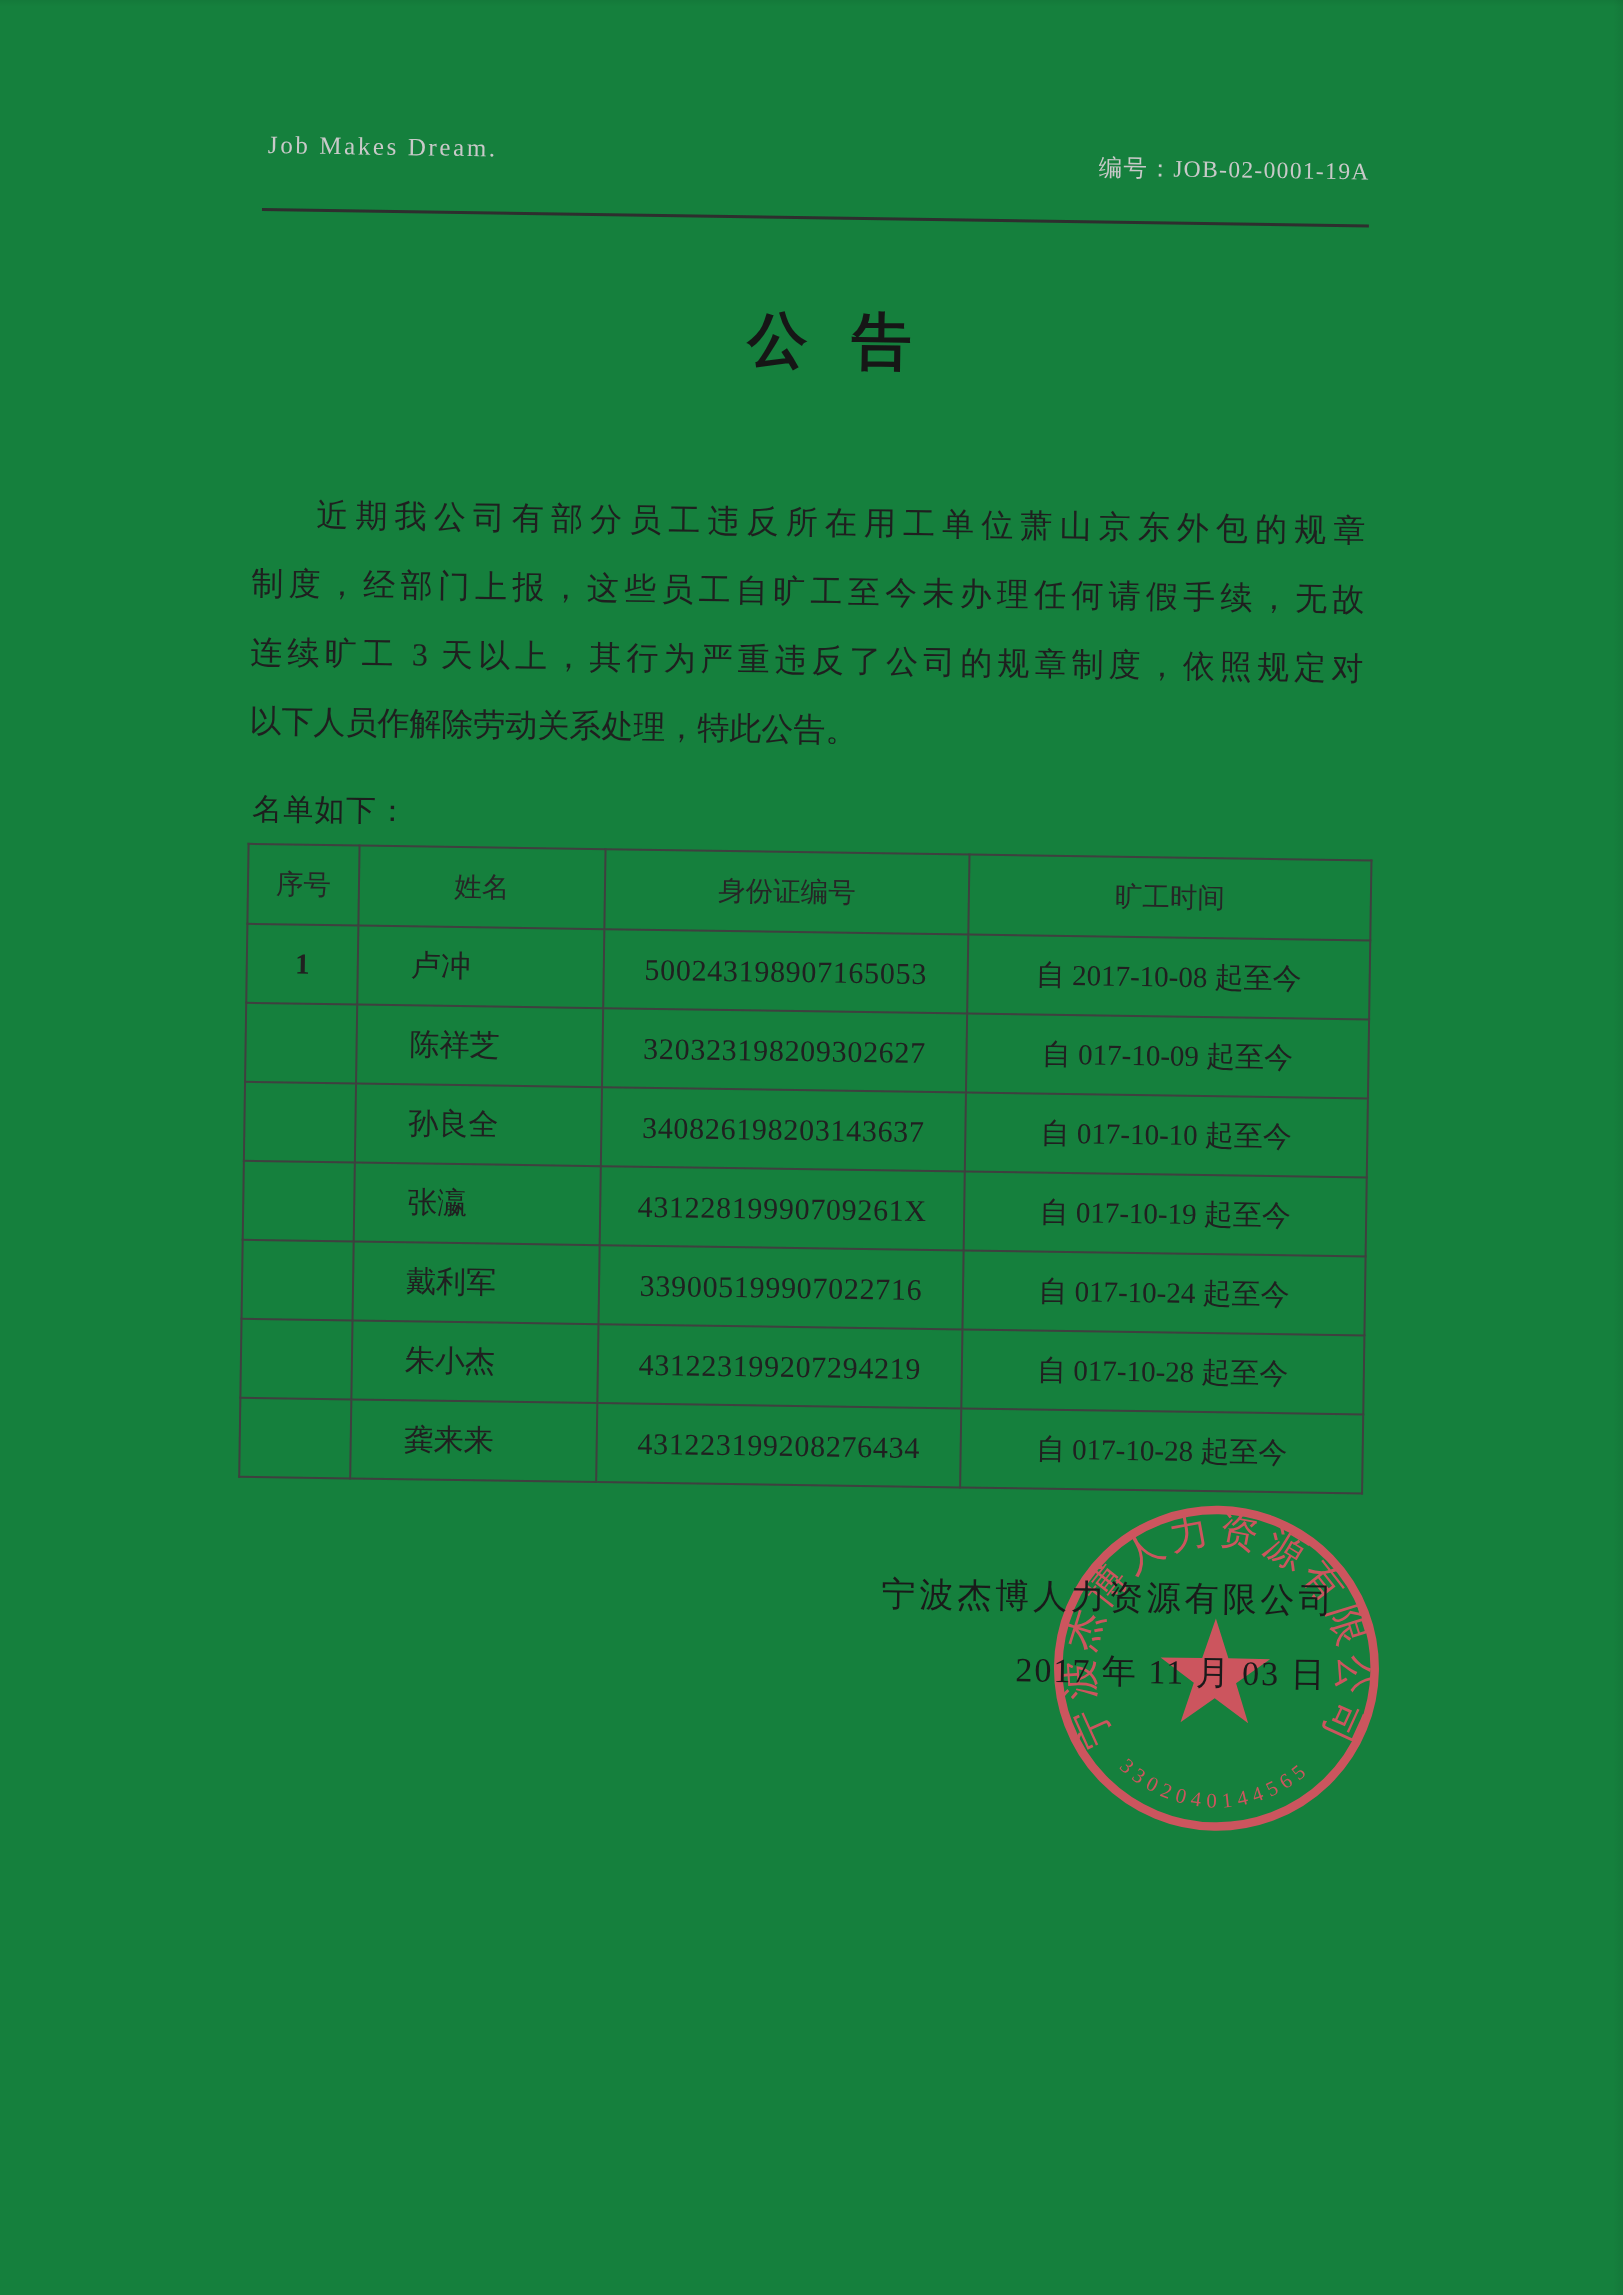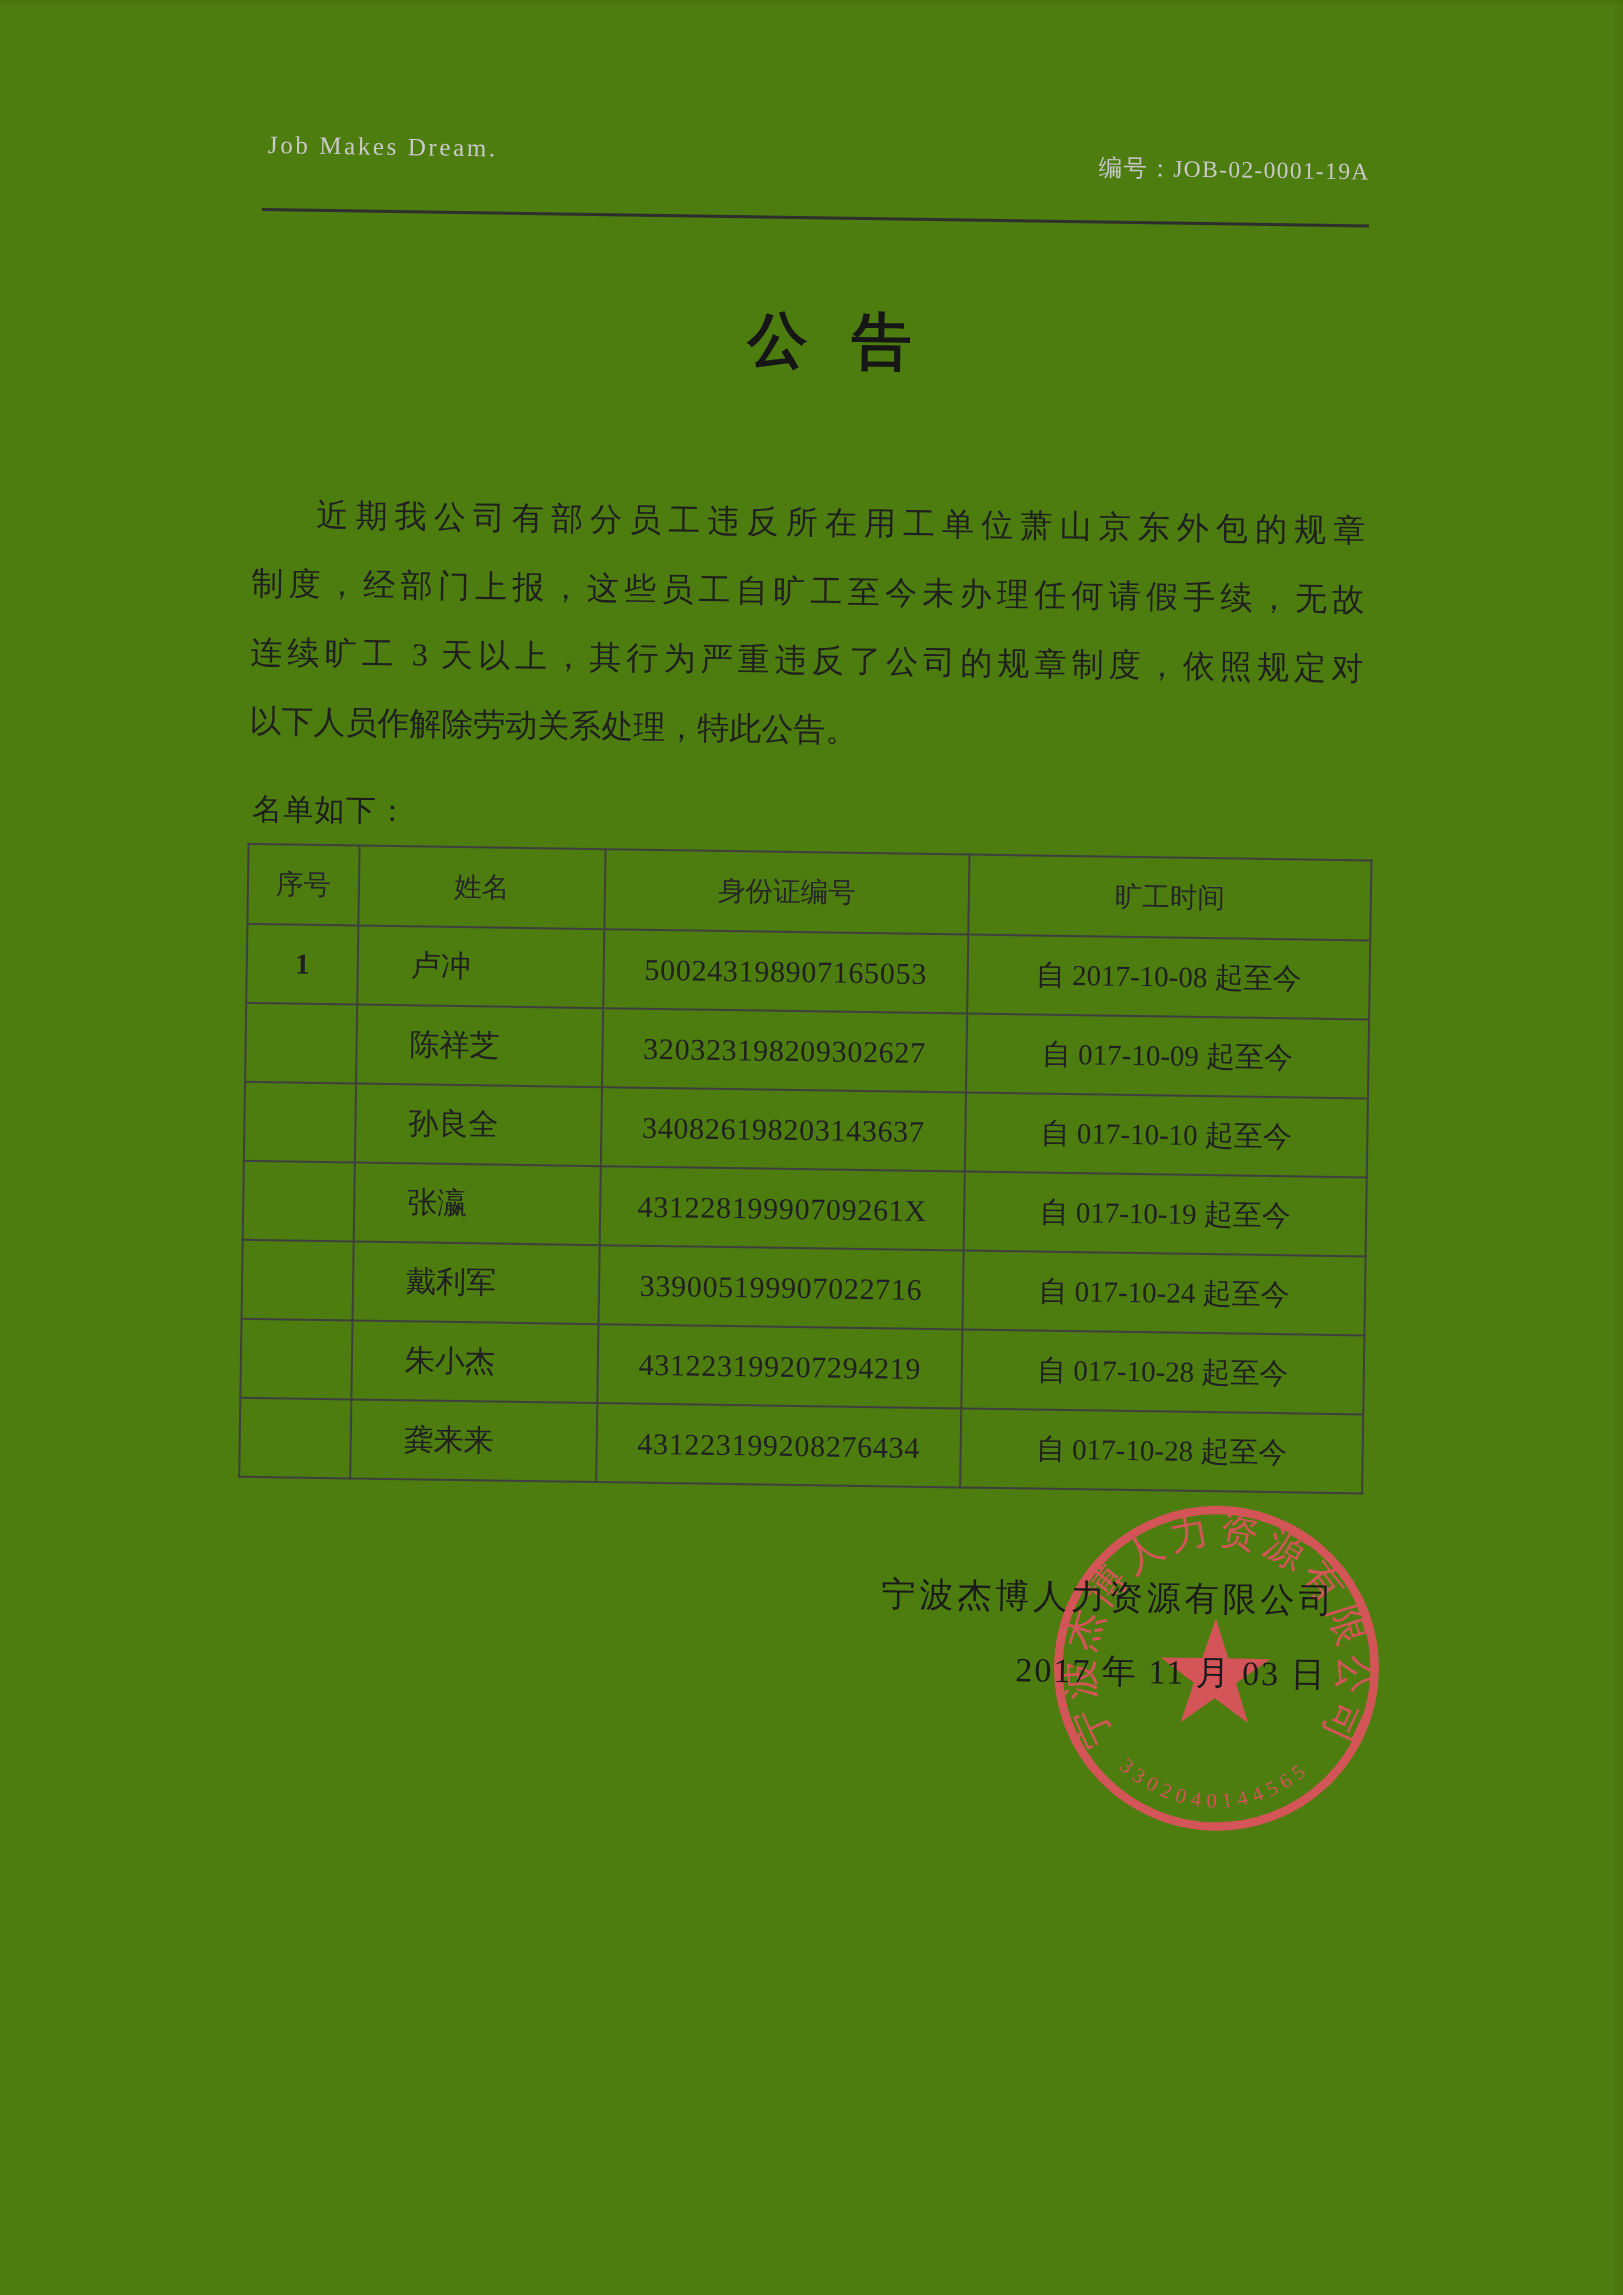--- a/index.html
+++ b/index.html
@@ -1,21 +1,21 @@
 <!DOCTYPE html>
 <html style="font-size:10.5px"><head>
 <meta charset="utf-8">
 <style>
   html,body{margin:0;padding:0;}
   body{
     width:1623px;height:2295px;
     background:#ffffff;
     font-family:"Liberation Serif","DejaVu Serif",serif;
   }
-  .page{position:relative;width:1623px;height:2295px;background:#4d7c0f;overflow:hidden;}
+  .page{position:relative;width:1623px;height:2295px;background:#15803d;overflow:hidden;}
   
   .sheet{position:absolute;inset:0;transform:rotate(0.85deg);transform-origin:262px 209px;}
 
   .slogan{position:absolute;left:267px;top:131px;font-size:25px;color:#c9c9c9;letter-spacing:2.6px;white-space:nowrap;}
   .docno{position:absolute;left:916px;top:139px;width:453px;text-align:right;font-size:23.6px;color:#c9c9c9;letter-spacing:1.3px;white-space:nowrap;}
   .rule{position:absolute;left:262px;top:208px;width:1107px;height:3.3px;background:#2e2e2e;}
 
   .title{position:absolute;left:275px;top:293px;width:1113px;text-align:center;
          font-size:60px;font-weight:700;color:#161616;word-spacing:29px;white-space:nowrap;}
 

